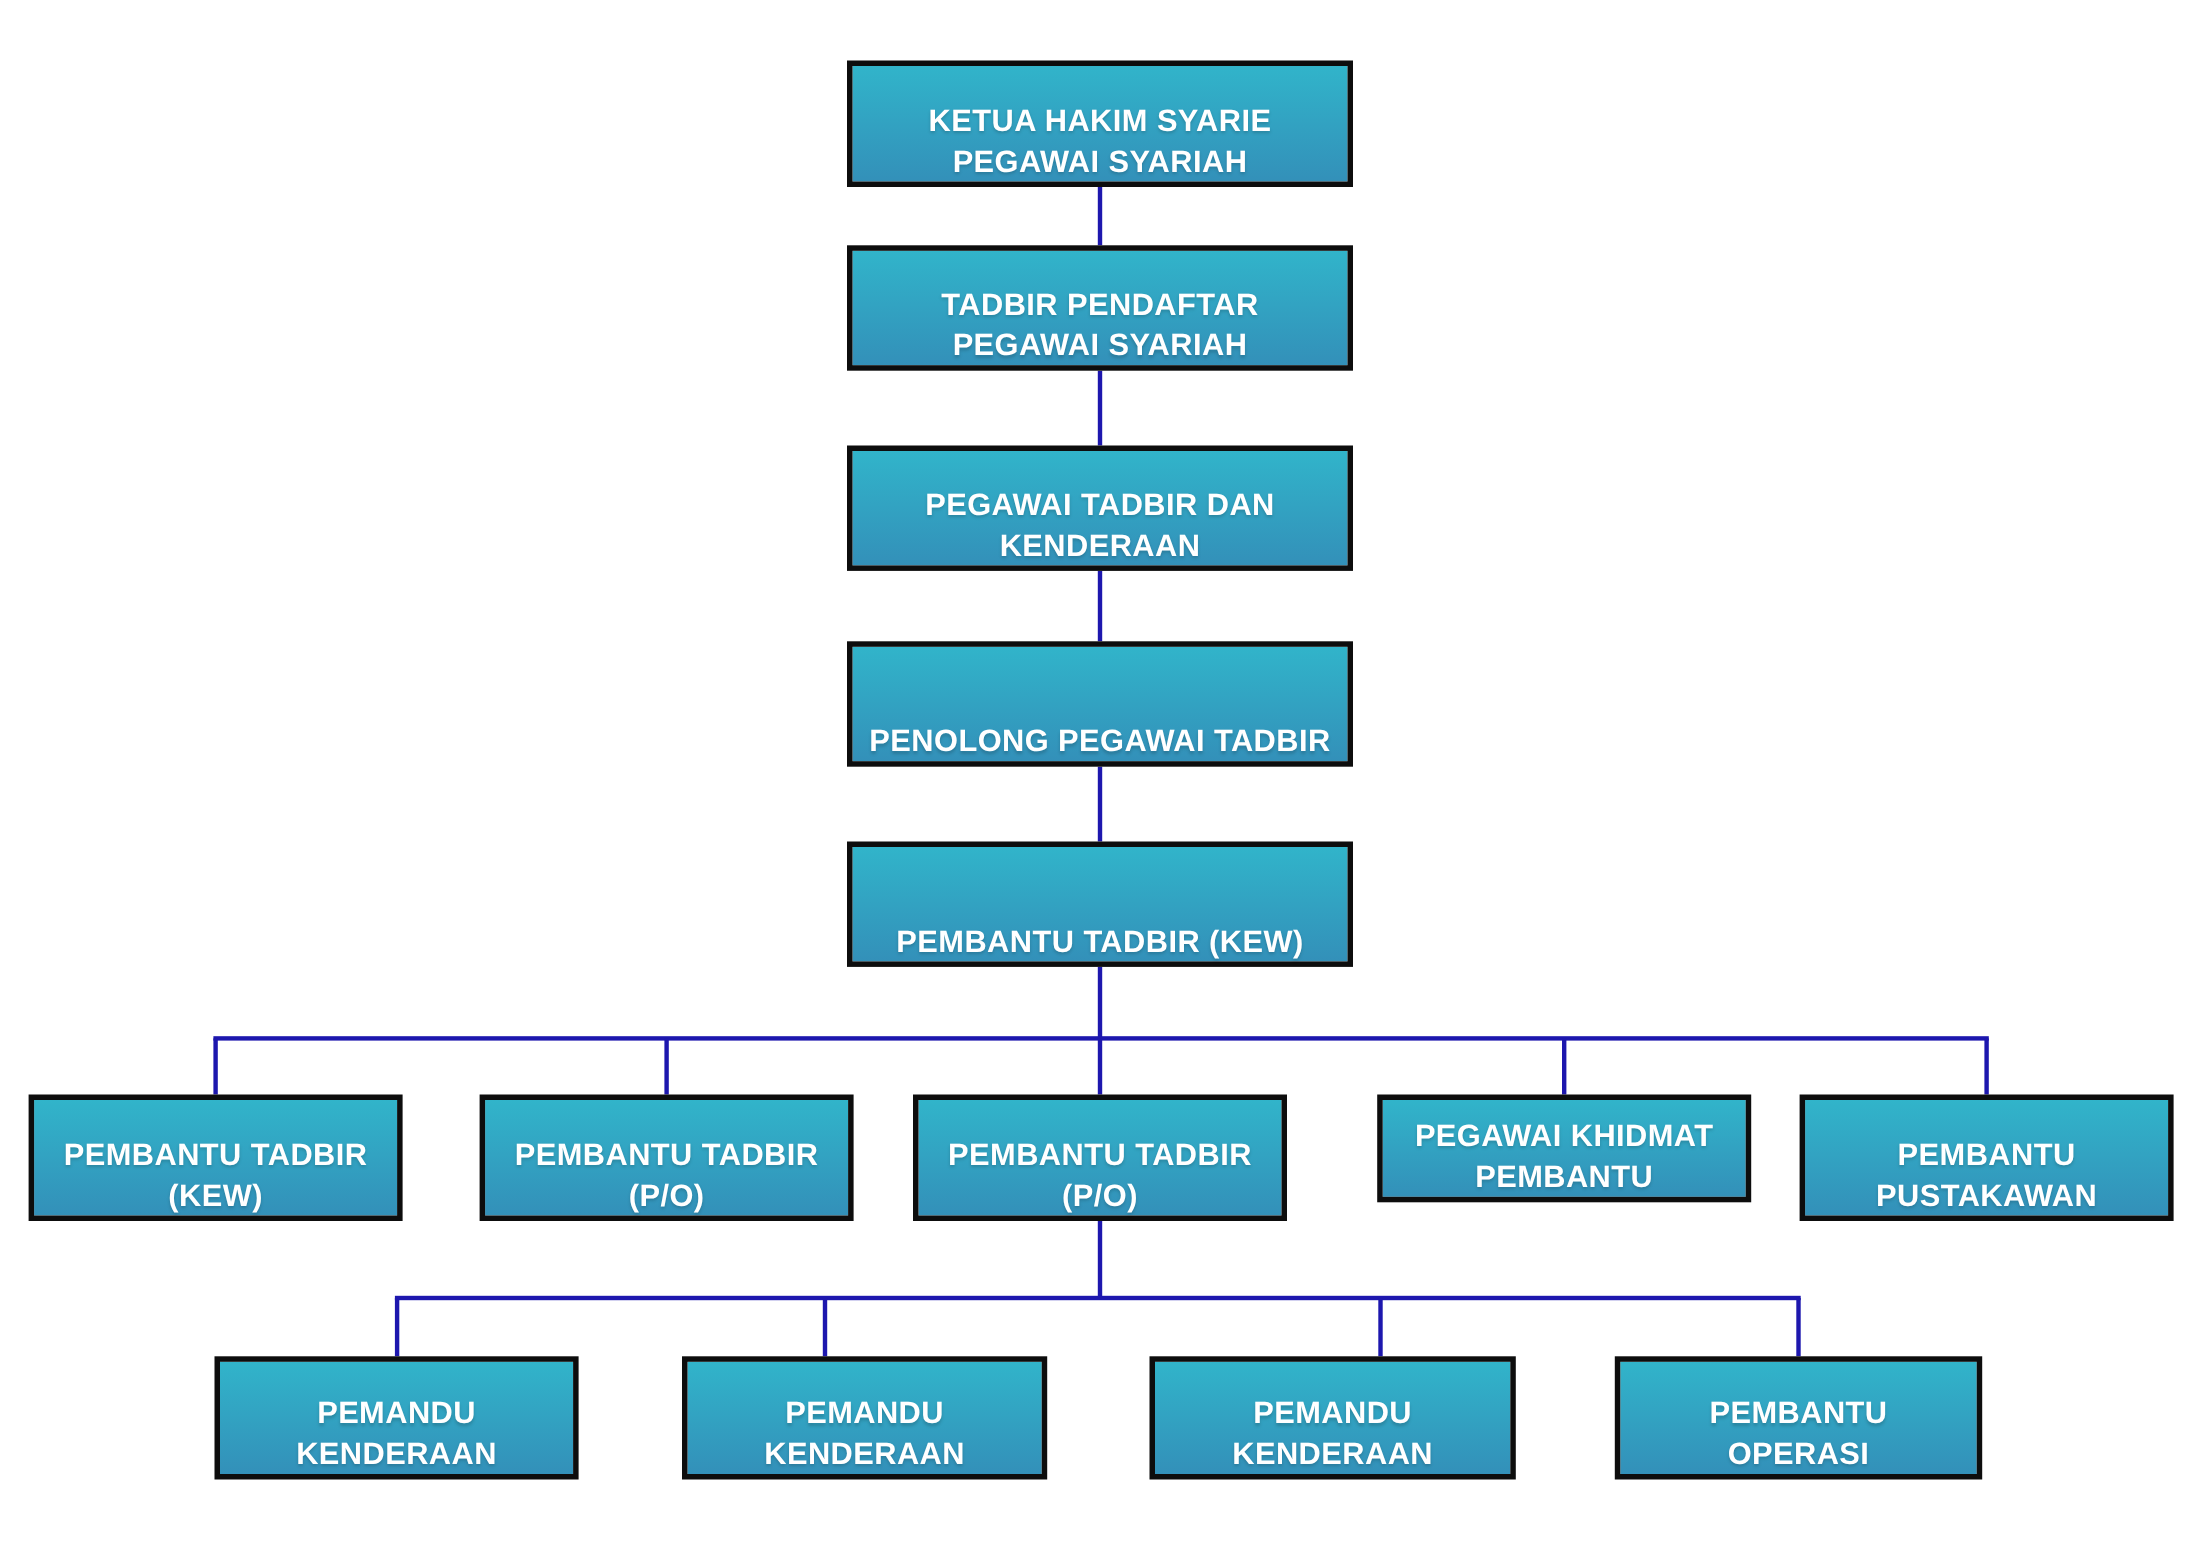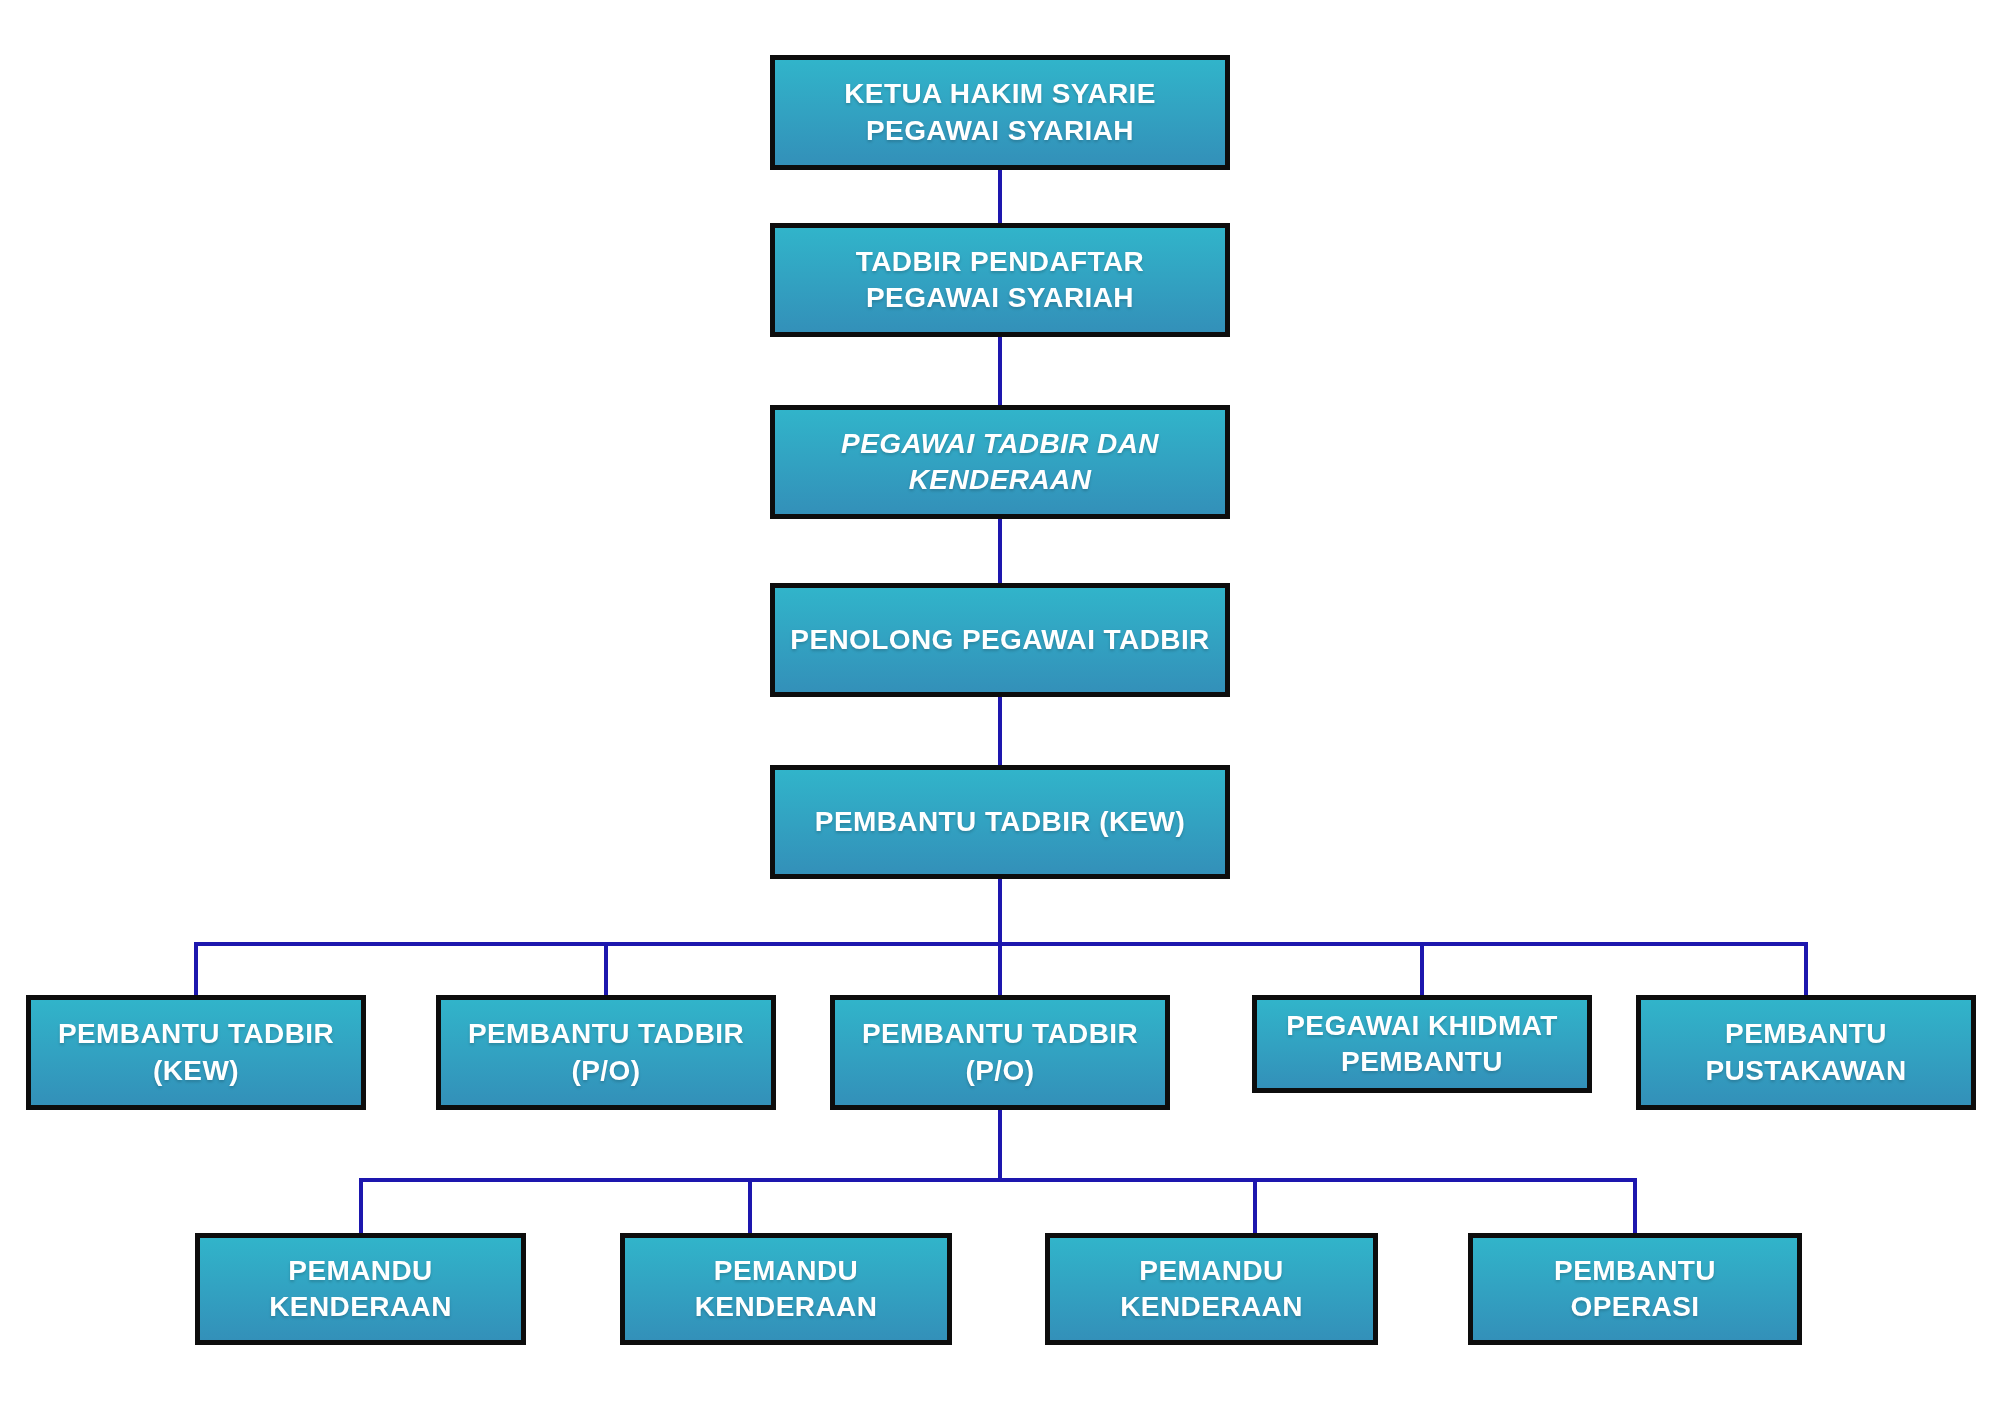--- a/index.html
+++ b/index.html
@@ -17,21 +17,21 @@
   }
   .org-node {
     position: absolute;
     box-sizing: border-box;
     border: 5px solid #0d0d0d;
     background: linear-gradient(180deg, #31b4ca 0%, #3390b9 100%);
     color: #ffffff;
     display: flex;
     flex-direction: column;
     align-items: center;
-    justify-content: center;
+    justify-content: flex-end;
     text-align: center;
     font-weight: 700;
     font-size: 28px;
     line-height: 1.3;
     letter-spacing: 0.4px;
     text-shadow: 0 2px 3px rgba(0,0,0,0.18);
     z-index: 2;
   }
   .org-node .node-line {
     white-space: nowrap;
@@ -64,21 +64,21 @@
     <div class="connector" style="left: 1253px; top: 1180px; width: 4px; height: 53px; background: rgb(29, 23, 174);"></div>
     <div class="connector" style="left: 1633px; top: 1180px; width: 4px; height: 53px; background: rgb(29, 23, 174);"></div>
     <div class="org-node" style="left: 770px; top: 55px; width: 460px; height: 115px; border-color: rgb(13, 13, 13); border-width: 5px; background: linear-gradient(rgb(49, 180, 202) 0%, rgb(51, 144, 185) 100%); color: rgb(255, 255, 255);">
       <div class="node-line">KETUA HAKIM SYARIE</div>
       <div class="node-line">PEGAWAI SYARIAH</div>
     </div>
     <div class="org-node" style="left: 770px; top: 223px; width: 460px; height: 114px; border-color: rgb(13, 13, 13); border-width: 5px; background: linear-gradient(rgb(49, 180, 202) 0%, rgb(51, 144, 185) 100%); color: rgb(255, 255, 255);">
       <div class="node-line">TADBIR PENDAFTAR</div>
       <div class="node-line">PEGAWAI SYARIAH</div>
     </div>
-    <div class="org-node" style="left: 770px; top: 405px; width: 460px; height: 114px; border-color: rgb(13, 13, 13); border-width: 5px; background: linear-gradient(rgb(49, 180, 202) 0%, rgb(51, 144, 185) 100%); color: rgb(255, 255, 255); font-style: italic;">
+    <div class="org-node" style="left: 770px; top: 405px; width: 460px; height: 114px; border-color: rgb(13, 13, 13); border-width: 5px; background: linear-gradient(rgb(49, 180, 202) 0%, rgb(51, 144, 185) 100%); color: rgb(255, 255, 255);">
       <div class="node-line">PEGAWAI TADBIR DAN</div>
       <div class="node-line">KENDERAAN</div>
     </div>
     <div class="org-node" style="left: 770px; top: 765px; width: 460px; height: 114px; border-color: rgb(13, 13, 13); border-width: 5px; background: linear-gradient(rgb(49, 180, 202) 0%, rgb(51, 144, 185) 100%); color: rgb(255, 255, 255);">
       <div class="node-line">PEMBANTU TADBIR (KEW)</div>
     </div>
     <div class="org-node" style="left: 770px; top: 583px; width: 460px; height: 114px; border-color: rgb(13, 13, 13); border-width: 5px; background: linear-gradient(rgb(49, 180, 202) 0%, rgb(51, 144, 185) 100%); color: rgb(255, 255, 255);">
       <div class="node-line">PENOLONG PEGAWAI TADBIR</div>
     </div>
     <div class="org-node" style="left: 26px; top: 995px; width: 340px; height: 115px; border-color: rgb(13, 13, 13); border-width: 5px; background: linear-gradient(rgb(49, 180, 202) 0%, rgb(51, 144, 185) 100%); color: rgb(255, 255, 255);">

